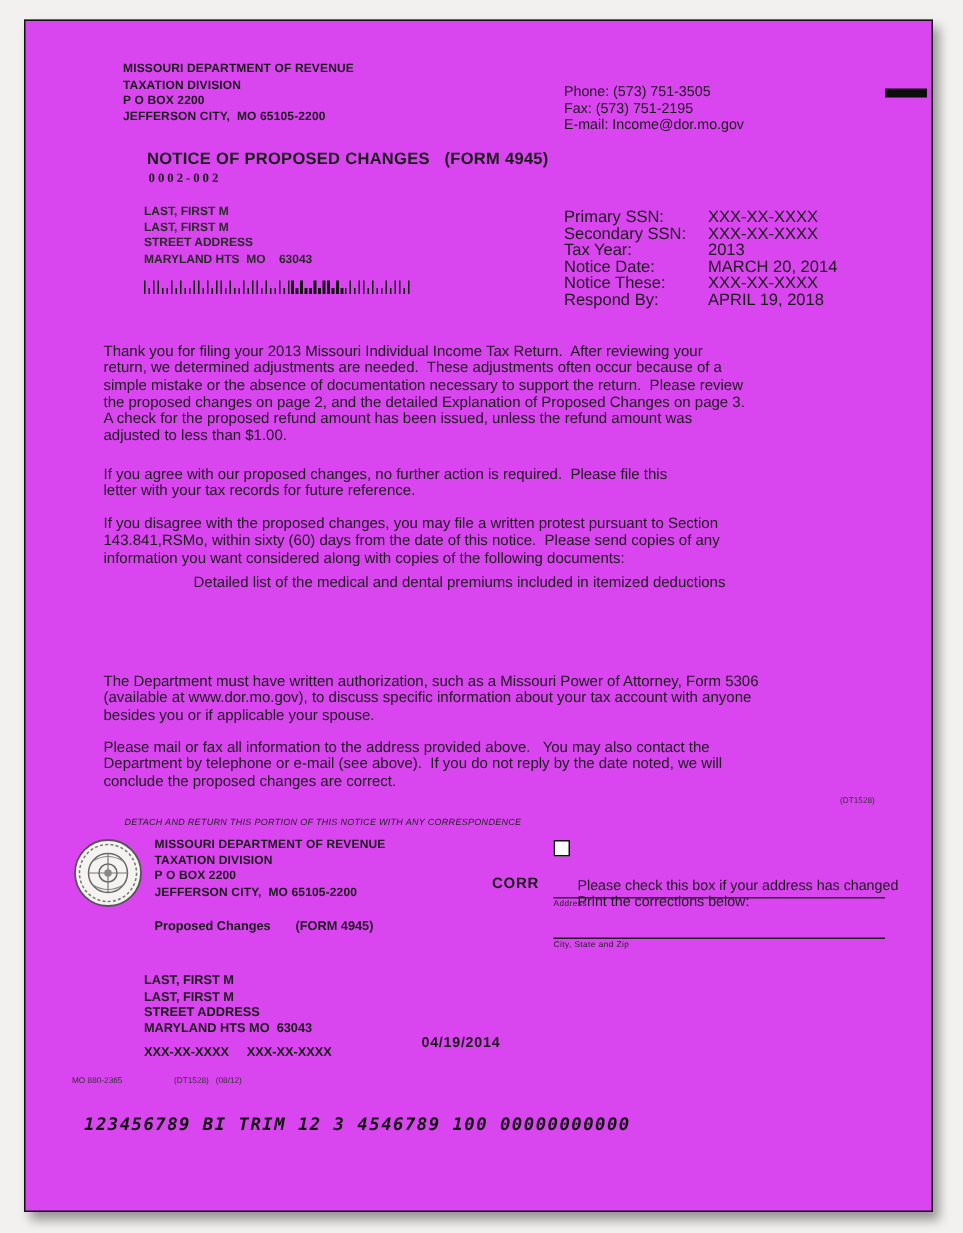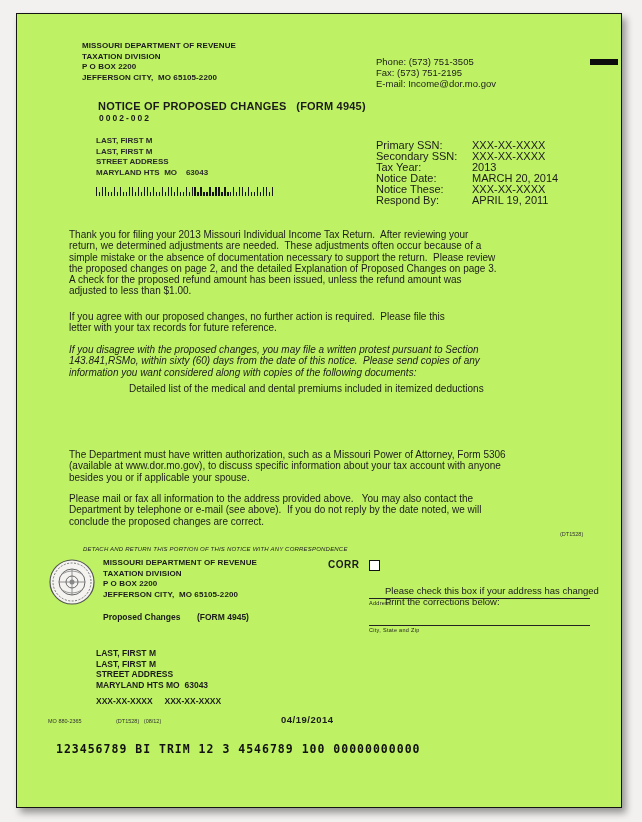--- a/index.html
+++ b/index.html
@@ -5,21 +5,21 @@
   html,body{margin:0;padding:0;}
   body{
     width:642px;height:822px;position:relative;
     background:#f2f1ef;
     font-family:"Liberation Sans",sans-serif;
     color:#1b1b1b;
     -webkit-font-smoothing:antialiased;
   }
   .page{
     position:absolute;left:16px;top:13px;width:604px;height:793px;
-    background:#bef264;border:1.5px solid #141414;
+    background:#d946ef;border:1.5px solid #141414;
     box-shadow:4px 5px 7px rgba(0,0,0,0.38);
   }
   .abs{position:absolute;}
   .pre{white-space:pre-wrap;}
   .agency{font-size:8px;line-height:10.5px;font-weight:bold;letter-spacing:.1px;}
   .contact{font-size:9.5px;line-height:11px;}
   .title{font-size:11px;font-weight:bold;letter-spacing:.2px;white-space:pre;}
   .notice-code{font-size:8.5px;font-weight:bold;letter-spacing:2px;}
   .recipient{font-size:8px;line-height:10.5px;font-weight:bold;color:#2a2a2a;}
   .info{font-size:11px;line-height:11px;}
@@ -31,21 +31,21 @@
   .corr{font-size:10px;font-weight:bold;letter-spacing:.5px;}
   .chk-text{font-size:9.5px;line-height:11px;margin-top:27px;}
   .checkbox{width:9px;height:9px;border:1.3px solid #111;background:#fff;}
   .field-rule{border-top:1.4px solid #222;width:221px;height:0;}
   .field-label{font-size:5.5px;color:#222;letter-spacing:.3px;}
   .form-line{font-size:8.5px;font-weight:bold;white-space:pre;}
   .recipient2{font-size:8.5px;line-height:10.6px;font-weight:bold;}
   .ssn-line{font-size:8.5px;font-weight:bold;white-space:pre;text-align:center;}
   .footer-code{font-size:5.5px;color:#333;white-space:pre;}
   .footer-date{font-size:9.5px;font-weight:bold;letter-spacing:.5px;}
-  .ocr{font-family:"DejaVu Sans Mono",monospace;font-size:11.5px;font-weight:bold;letter-spacing:1px;color:#111;}
+  .ocr{font-family:"DejaVu Sans Mono",monospace;font-size:11.5px;font-weight:bold;letter-spacing:1px;color:#111;font-style:italic;}
   .regmark{width:28px;height:6px;background:#0d0d0d;}
   .bar{display:inline-block;width:1.2px;margin-right:1.8px;background:#151515;vertical-align:bottom;}
   .bar.tall{height:9px;}
   .bar.short{height:4px;}
 </style>
 </head>
 <body>
 
 <div class="page">
 
@@ -54,21 +54,21 @@
   <div class="abs agency pre" style="left:65px;top:27px;">MISSOURI DEPARTMENT OF REVENUE
 TAXATION DIVISION
 P O BOX 2200
 JEFFERSON CITY,  MO 65105-2200</div>
 
   <div class="abs contact pre" style="left:359px;top:42px;">Phone: (573) 751-3505
 Fax: (573) 751-2195
 E-mail: Income@dor.mo.gov</div>
 
   <div class="abs title" style="left:81px;top:86px;">NOTICE OF PROPOSED CHANGES   (FORM 4945)</div>
-  <div class="abs notice-code" style="left:82px;top:99px;">0002-002</div>
+  <div class="abs notice-code" style="left:82px;top:99px;font-family:Liberation Serif, serif;">0002-002</div>
 
   <div class="abs recipient pre" style="left:79px;top:122px;">LAST, FIRST M
 LAST, FIRST M
 STREET ADDRESS
 MARYLAND HTS  MO    63043</div>
   <div class="abs" style="left:79px;top:164px;height:9px;"><span class="bar tall"></span><span class="bar short"></span><span class="bar tall"></span><span class="bar tall"></span><span class="bar short"></span><span class="bar short"></span><span class="bar tall"></span><span class="bar short"></span><span class="bar tall"></span><span class="bar short"></span><span class="bar short"></span><span class="bar tall"></span><span class="bar tall"></span><span class="bar short"></span><span class="bar tall"></span><span class="bar short"></span><span class="bar tall"></span><span class="bar tall"></span><span class="bar short"></span><span class="bar tall"></span><span class="bar short"></span><span class="bar short"></span><span class="bar tall"></span><span class="bar short"></span><span class="bar tall"></span><span class="bar tall"></span><span class="bar short"></span><span class="bar tall"></span><span class="bar short"></span><span class="bar short"></span><span class="bar tall"></span><span class="bar short"></span><span class="bar tall"></span><span class="bar tall"></span><span class="bar short"></span><span class="bar tall"></span><span class="bar short"></span><span class="bar short"></span><span class="bar tall"></span><span class="bar short"></span><span class="bar tall"></span><span class="bar tall"></span><span class="bar short"></span><span class="bar tall"></span><span class="bar short"></span><span class="bar short"></span><span class="bar tall"></span><span class="bar short"></span><span class="bar tall"></span><span class="bar tall"></span><span class="bar short"></span><span class="bar tall"></span><span class="bar short"></span><span class="bar short"></span><span class="bar tall"></span><span class="bar short"></span><span class="bar tall"></span><span class="bar tall"></span><span class="bar short"></span><span class="bar tall"></span></div>
 
   <div class="abs info" style="left:359px;top:126px;">
     <div class="info-row">
         <span class="lbl">Primary SSN:</span>
@@ -85,33 +85,33 @@
     <div class="info-row">
         <span class="lbl">Notice Date:</span>
         <span>MARCH 20, 2014</span>
       </div>
     <div class="info-row">
         <span class="lbl">Notice These:</span>
         <span>XXX-XX-XXXX</span>
       </div>
     <div class="info-row">
         <span class="lbl">Respond By:</span>
-        <span>APRIL 19, 2011</span>
+        <span>APRIL 19, 2018</span>
       </div>
   </div>
 
   <div class="abs para pre" style="left:52px;top:215px;">Thank you for filing your 2013 Missouri Individual Income Tax Return.  After reviewing your
 return, we determined adjustments are needed.  These adjustments often occur because of a
 simple mistake or the absence of documentation necessary to support the return.  Please review
 the proposed changes on page 2, and the detailed Explanation of Proposed Changes on page 3.
 A check for the proposed refund amount has been issued, unless the refund amount was
 adjusted to less than $1.00.</div>
   <div class="abs para pre" style="left:52px;top:297px;">If you agree with our proposed changes, no further action is required.  Please file this
 letter with your tax records for future reference.</div>
-  <div class="abs para pre" style="left:52px;top:330px;font-style:italic;">If you disagree with the proposed changes, you may file a written protest pursuant to Section
+  <div class="abs para pre" style="left:52px;top:330px;">If you disagree with the proposed changes, you may file a written protest pursuant to Section
 143.841,RSMo, within sixty (60) days from the date of this notice.  Please send copies of any
 information you want considered along with copies of the following documents:</div>
   <div class="abs para pre" style="left:112px;top:369px;">Detailed list of the medical and dental premiums included in itemized deductions</div>
   <div class="abs para pre" style="left:52px;top:435px;">The Department must have written authorization, such as a Missouri Power of Attorney, Form 5306
 (available at www.dor.mo.gov), to discuss specific information about your tax account with anyone
 besides you or if applicable your spouse.</div>
   <div class="abs para pre" style="left:52px;top:479px;">Please mail or fax all information to the address provided above.   You may also contact the
 Department by telephone or e-mail (see above).  If you do not reply by the date noted, we will
 conclude the proposed changes are correct.</div>
   <div class="abs tiny" style="left:543px;top:517px;">(DT1528)</div>
@@ -130,21 +130,21 @@
       <path d="M14 17 q10 -6 20 0" stroke="#888" stroke-width="0.8" fill="none"></path>
       <path d="M14 33 q10 6 20 0" stroke="#888" stroke-width="0.8" fill="none"></path>
     </svg>
   </div>
 
   <div class="abs agency pre" style="left:86px;top:544px;">MISSOURI DEPARTMENT OF REVENUE
 TAXATION DIVISION
 P O BOX 2200
 JEFFERSON CITY,  MO 65105-2200</div>
 
-  <div class="abs corr" style="left:311px;top:545px;text-align:right;">CORR</div>
+  <div class="abs corr" style="left:311px;top:570px;text-align:right;">CORR</div>
 
   <div class="abs checkbox" style="left:352px;top:546px;"></div>
   <div class="abs chk-text pre" style="left:368px;top:544px;">Please check this box if your address has changed
 Print the corrections below:</div>
 
   <div class="abs field-rule" style="left:352px;top:584px;"></div>
   <div class="abs field-label" style="left:352px;top:586px;">Address</div>
 
   <div class="abs field-rule" style="left:352px;top:611px;"></div>
   <div class="abs field-label" style="left:352px;top:613px;">City,    State   and   Zip</div>
@@ -152,17 +152,17 @@
   <div class="abs form-line" style="left:86px;top:598px;">Proposed Changes       (FORM 4945)</div>
 
   <div class="abs recipient2 pre" style="left:79px;top:634px;">LAST, FIRST M
 LAST, FIRST M
 STREET ADDRESS
 MARYLAND HTS MO  63043</div>
   <div class="abs ssn-line" style="left:79px;top:682px;">XXX-XX-XXXX     XXX-XX-XXXX</div>
 
   <div class="abs footer-code" style="left:31px;top:704px;">MO 880-2365</div>
   <div class="abs footer-code" style="left:99px;top:704px;">(DT1528)   (08/12)</div>
-  <div class="abs footer-date" style="left:264px;top:700px;">04/19/2014</div>
+  <div class="abs footer-date" style="left:264px;top:676px;">04/19/2014</div>
 
   <div class="abs ocr" style="left:39px;top:728px;">123456789 BI TRIM 12 3 4546789 100 00000000000</div>
 
 </div>
 
 </body></html>

